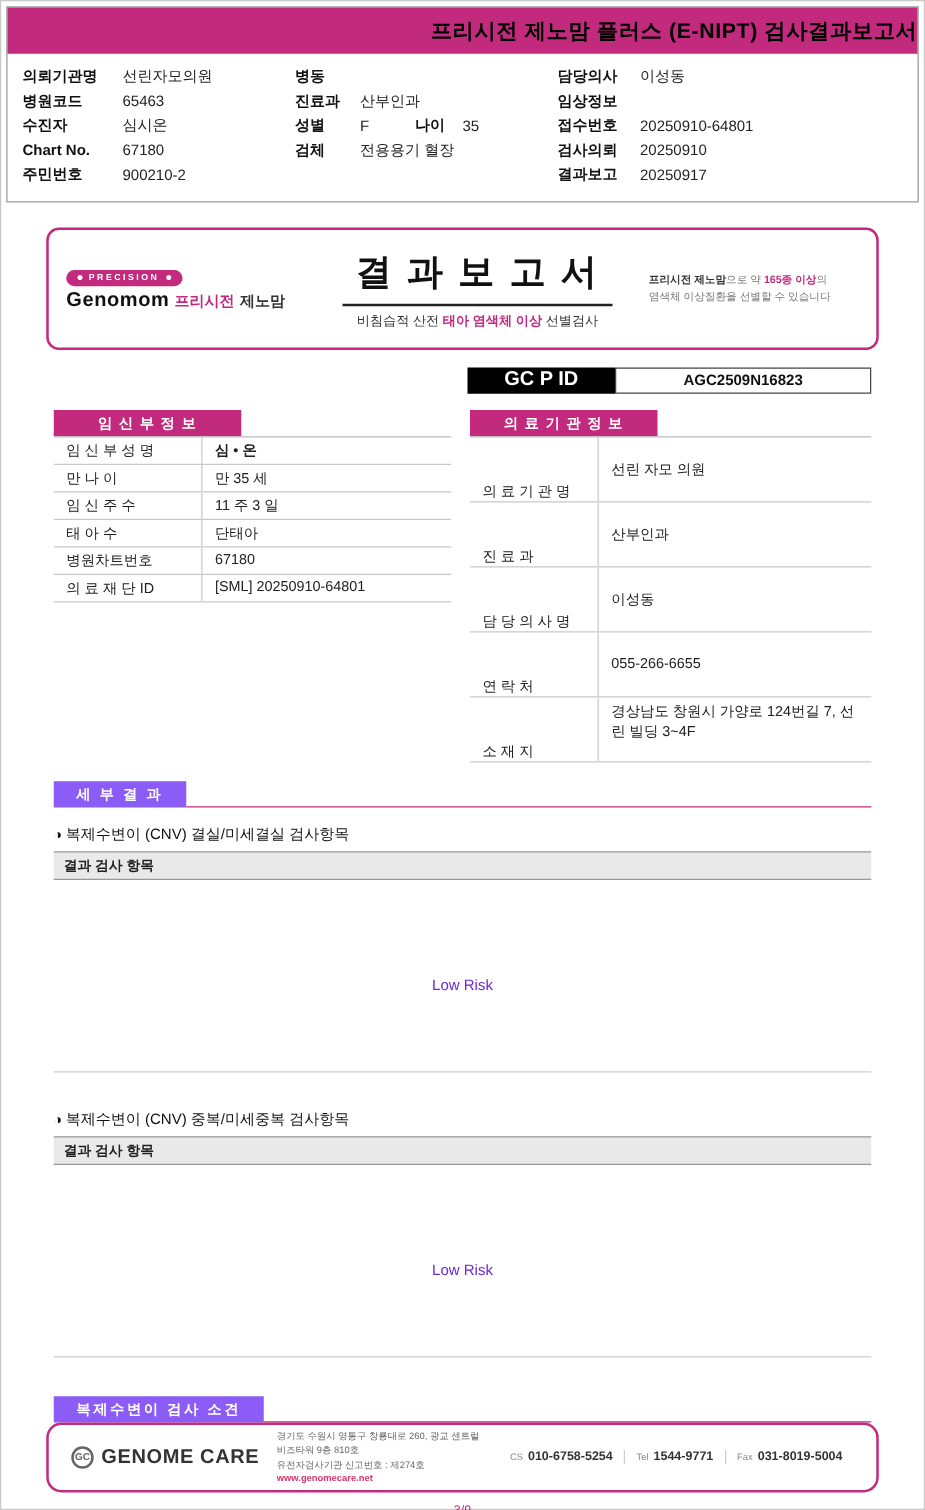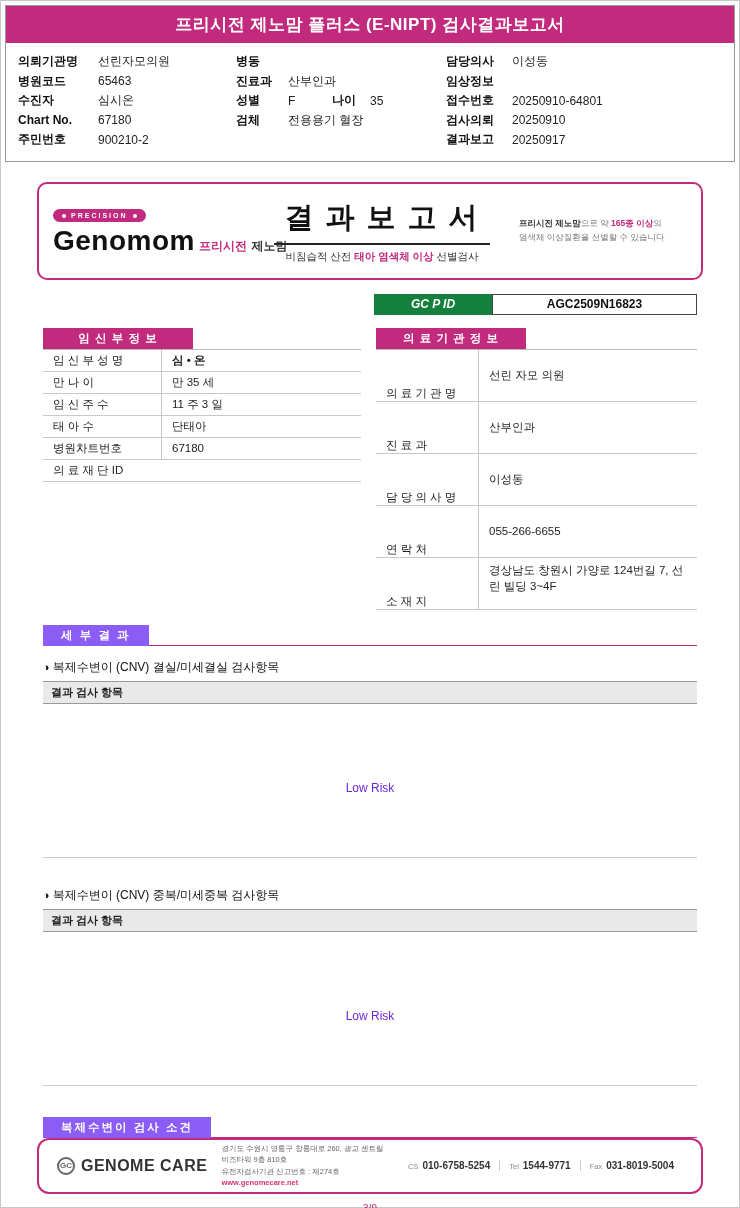--- a/index.html
+++ b/index.html
@@ -2,22 +2,22 @@
 <html><head>
 <meta charset="utf-8">
 <style>
   * { box-sizing: border-box; margin: 0; padding: 0; }
   body { background:#f0f0f0; font-family:"Liberation Sans", sans-serif; }
   .page { width:740px; height:1208px; background:#fff; border:1px solid #c8c8c8;
           display:flex; flex-direction:column; position:relative; }
 
   
   .top-block { margin:4px 4px 0; border:1px solid #999; background:#fff; }
-  .top-title { background:#C22A7D; color:#ffffff; font-size:17px; font-weight:bold;
-               text-align:center; padding:7px 0; letter-spacing:0.5px; }
+  .top-title { background:#C22A7D; color:#000000; font-size:17px; font-weight:bold;
+               text-align:right; padding:7px 0; letter-spacing:0.5px; }
   .top-info { display:flex; padding:9px 12px 11px; }
   .info-col { display:flex; flex-direction:column; }
   .info-col.c1 { width:218px; } .info-col.c2 { width:210px; } .info-col.c3 { flex:1; }
   .i-row { display:flex; align-items:center; height:19.5px; font-size:12px; color:#111; }
   .i-label { font-weight:bold; }
   .c1 .i-label { width:80px; } .c2 .i-label { width:52px; } .c3 .i-label { width:66px; }
   .i-label2 { font-weight:bold; width:38px; }
   .i-val { color:#222; } .i-val.w40 { width:44px; }
 
   
@@ -25,36 +25,36 @@
 
   
   .report-card { margin-top:20px; height:98px; border:2px solid #C22A7D; border-radius:10px;
                  display:flex; align-items:center; padding:0 14px; background:#fff; }
   .logo-block { width:192px; }
   .precision-pill { display:inline-flex; align-items:center; gap:5px; background:#C22A7D;
                     color:#fff; font-size:7px; font-weight:bold; letter-spacing:2px;
                     border-radius:8px; padding:3px 9px; }
   .pdot { width:4px; height:4px; border-radius:50%; background:#fff; }
   .brand-line { margin-top:3px; white-space:nowrap; }
-  .brand { font-size:28px; font-weight:bold; color:#111; letter-spacing:0.5px; }
+  .brand { font-size:16px; font-weight:bold; color:#111; letter-spacing:0.5px; }
   .brand-kr-hl { font-size:12px; font-weight:bold; color:#C22A7D; margin-left:4px; }
   .brand-kr { font-size:12px; font-weight:bold; color:#333; }
   .title-block { flex:1; text-align:center; }
   .doc-title { display:inline-block; font-size:29px; font-weight:bold; color:#111;
                letter-spacing:2px; border-bottom:2px solid #222; padding:0 10px 5px; }
   .doc-subtitle { font-size:10.5px; color:#333; margin-top:5px; }
   .doc-subtitle .hl { color:#C22A7D; font-weight:bold; }
   .tagline-block { width:168px; font-size:8.5px; color:#777; line-height:1.55; }
   .tag-b { color:#333; font-weight:bold; }
   .tag-hl { color:#C22A7D; font-weight:bold; }
 
   
   .gcpid-row { display:flex; width:323px; margin:14px 6px 0 auto; height:21px; }
-  .gcpid-label { width:118px; background:#15803d; color:#fff; font-weight:bold;
-                 font-size:12px; display:flex; align-items:center; justify-content:center;font-style:italic; }
+  .gcpid-label { width:118px; background:#000000; color:#fff; font-weight:bold;
+                 font-size:16px; display:flex; align-items:center; justify-content:center; }
   .gcpid-value { flex:1; border:1px solid #444; font-size:12px; font-weight:bold; color:#111;
                  display:flex; align-items:center; justify-content:center; }
 
   
   .tables-row { display:flex; gap:15px; margin:13px 6px 0; align-items:flex-start; }
   .info-table.left { width:318px; } .info-table.right { flex:1; }
   .table-header { width:150px; background:#C22A7D; color:#fff; font-size:11.5px;
                   font-weight:bold; text-align:center; padding:3px 0; letter-spacing:1px; }
   .t-body { border-top:1px solid #bbb; }
   .t-row { display:flex; min-height:22px; align-items:stretch; border-bottom:1px solid #c9c9c9;
@@ -233,20 +233,21 @@
           <div class="t-row">
             <span class="t-label">태   아   수</span>
             <span class="t-value">단태아</span>
           </div>
           <div class="t-row">
             <span class="t-label">병원차트번호</span>
             <span class="t-value">67180</span>
           </div>
           <div class="t-row">
             <span class="t-label">의 료 재 단 ID</span>
+            <span class="t-value">[SML] 20250910-64801</span>
           </div>
         </div>
       </div>
 
       <div class="info-table right">
         <div class="table-header">의 료 기 관 정 보</div>
         <div class="t-body">
           <div class="t-row">
             <span class="t-label">의 료 기 관 명</span>
             <span class="t-value">선린 자모 의원</span>

